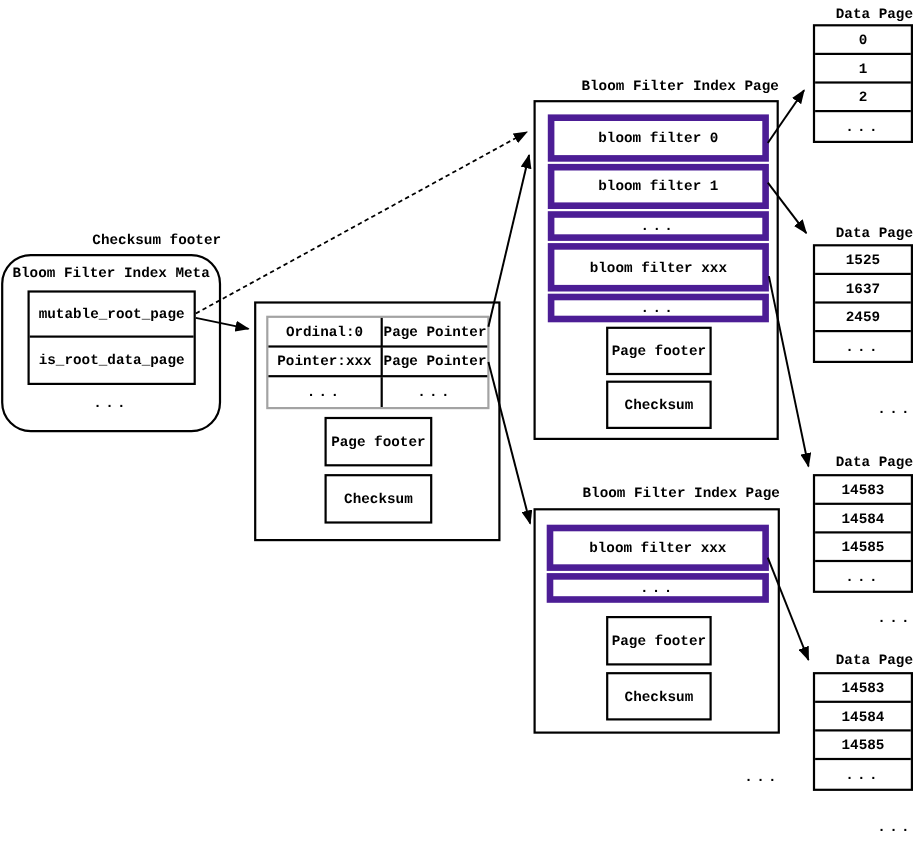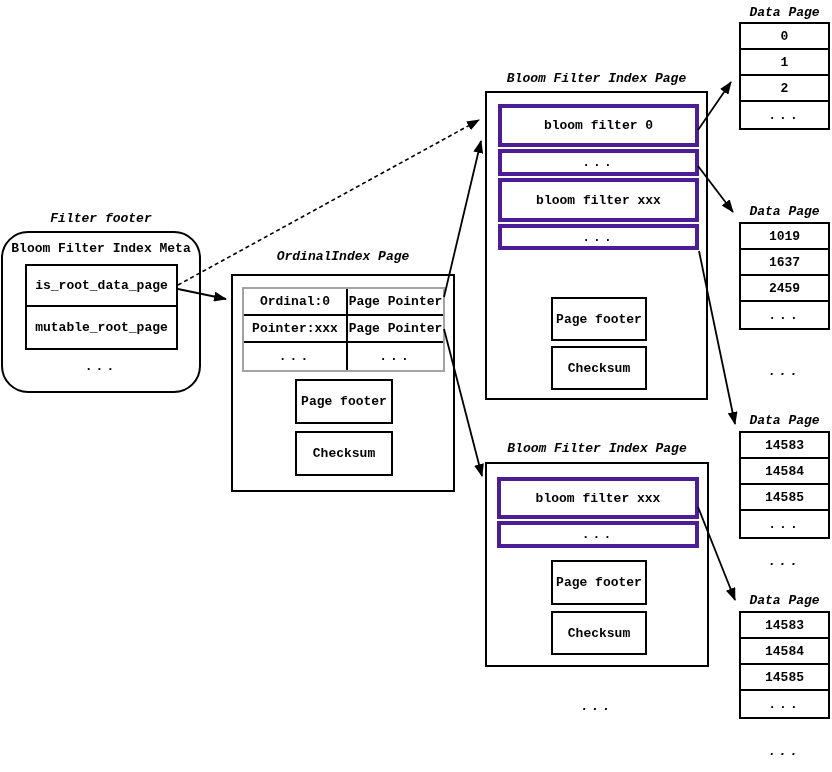--- a/index.html
+++ b/index.html
@@ -24,24 +24,23 @@
     pointer-events: none;
     z-index: 5;
   }
   .box {
     position: absolute;
     border: 2px solid #000;
     background: #ffffff;
   }
   .lbl {
     position: absolute;
-    text-align: center;
+    text-align: right;
     white-space: nowrap;
     line-height: 16px;
-    font-style: italic;
   }
   .cell {
     display: flex;
     align-items: center;
     justify-content: center;
     white-space: nowrap;
   }
   .ell { letter-spacing: 3px; }
 
   
@@ -61,21 +60,21 @@
   .ord-cell  { height: 27px; border-bottom: 2px solid #000; }
   .ord-cell.c0 { border-right: 2px solid #000; }
   .ord-cell.last { border-bottom: none; }
   .ord-footer   { position: absolute; left: 62px; top: 103px; width: 98px; height: 45px; border: 2px solid #000; }
   .ord-checksum { position: absolute; left: 62px; top: 155px; width: 98px; height: 45px; border: 2px solid #000; }
 
   
   .bft-title { left: 485px; top: 71px; width: 223px; }
   .bft-box   { left: 485px; top: 91px; width: 223px; height: 309px; }
   .bft-stack { position: absolute; left: 11px; top: 11px; width: 201px; }
-  .bf-row    { border: 4px solid #4c1d95; margin-bottom: 2px; }
+  .bf-row    { border: 6px solid #4c1d95; margin-bottom: 2px; }
   .bft-stack .r0 { height: 43px; }
   .bft-stack .r1 { height: 41px; }
   .bft-stack .r2 { height: 27px; }
   .bft-stack .r3 { height: 44px; }
   .bft-stack .r4 { height: 26px; margin-bottom: 0; }
   .bft-footer   { position: absolute; left: 64px; top: 204px; width: 96px; height: 44px; border: 2px solid #000; }
   .bft-checksum { position: absolute; left: 64px; top: 253px; width: 96px; height: 44px; border: 2px solid #000; }
 
   
   .bfb-title { left: 485px; top: 441px; width: 224px; }
@@ -118,48 +117,48 @@
     <line class="dashed-arrow" x1="178" y1="285" x2="479" y2="120" marker-end="url(#ah)"></line>
     <line class="solid-arrow" x1="178" y1="289" x2="226" y2="299" marker-end="url(#ah)"></line>
     <line class="solid-arrow" x1="444" y1="297" x2="481" y2="141" marker-end="url(#ah)"></line>
     <line class="solid-arrow" x1="444" y1="329" x2="482" y2="476" marker-end="url(#ah)"></line>
     <line class="solid-arrow" x1="698" y1="130" x2="731" y2="82" marker-end="url(#ah)"></line>
     <line class="solid-arrow" x1="698" y1="166" x2="733" y2="212" marker-end="url(#ah)"></line>
     <line class="solid-arrow" x1="699" y1="251" x2="735" y2="424" marker-end="url(#ah)"></line>
     <line class="solid-arrow" x1="698" y1="507" x2="735" y2="600" marker-end="url(#ah)"></line>
   </svg>
 
-  <div class="lbl seg-title">Filter footer</div>
+  <div class="lbl seg-title">Checksum footer</div>
   <div class="box seg-box">
     <div class="seg-meta">Bloom Filter Index Meta</div>
     <div class="seg-fields">
+      <div class="seg-field cell">mutable_root_page</div>
       <div class="seg-field cell">is_root_data_page</div>
-      <div class="seg-field cell">mutable_root_page</div>
     </div>
     <div class="seg-ell ell">...</div>
   </div>
 
-  <div class="lbl ord-title">OrdinalIndex Page</div>
   <div class="box ord-box">
     <div class="ord-table">
       <div class="ord-cell c0 cell">Ordinal:0</div>
       <div class="ord-cell cell">Page Pointer</div>
       <div class="ord-cell c0 cell">Pointer:xxx</div>
       <div class="ord-cell cell">Page Pointer</div>
       <div class="ord-cell c0 last cell ell">...</div>
       <div class="ord-cell last cell ell">...</div>
     </div>
     <div class="ord-footer cell">Page footer</div>
     <div class="ord-checksum cell">Checksum</div>
   </div>
 
   <div class="lbl bft-title">Bloom Filter Index Page</div>
   <div class="box bft-box">
     <div class="bft-stack">
       <div class="bf-row r0 cell">bloom filter 0</div>
+      <div class="bf-row r1 cell">bloom filter 1</div>
       <div class="bf-row r2 cell ell">...</div>
       <div class="bf-row r3 cell">bloom filter xxx</div>
       <div class="bf-row r4 cell ell">...</div>
     </div>
     <div class="bft-footer cell">Page footer</div>
     <div class="bft-checksum cell">Checksum</div>
   </div>
 
   <div class="lbl bfb-title">Bloom Filter Index Page</div>
   <div class="box bfb-box">
@@ -175,21 +174,21 @@
   <div class="lbl dp-title dp1-title">Data Page</div>
   <div class="box dp-box dp1-box">
     <div class="dp-row cell">0</div>
     <div class="dp-row cell">1</div>
     <div class="dp-row cell">2</div>
     <div class="dp-row cell ell">...</div>
   </div>
 
   <div class="lbl dp-title dp2-title">Data Page</div>
   <div class="box dp-box dp2-box">
-    <div class="dp-row cell">1019</div>
+    <div class="dp-row cell">1525</div>
     <div class="dp-row cell">1637</div>
     <div class="dp-row cell">2459</div>
     <div class="dp-row cell ell">...</div>
   </div>
   <div class="lbl dp2-ell ell">...</div>
 
   <div class="lbl dp-title dp3-title">Data Page</div>
   <div class="box dp-box dp3-box">
     <div class="dp-row cell">14583</div>
     <div class="dp-row cell">14584</div>

